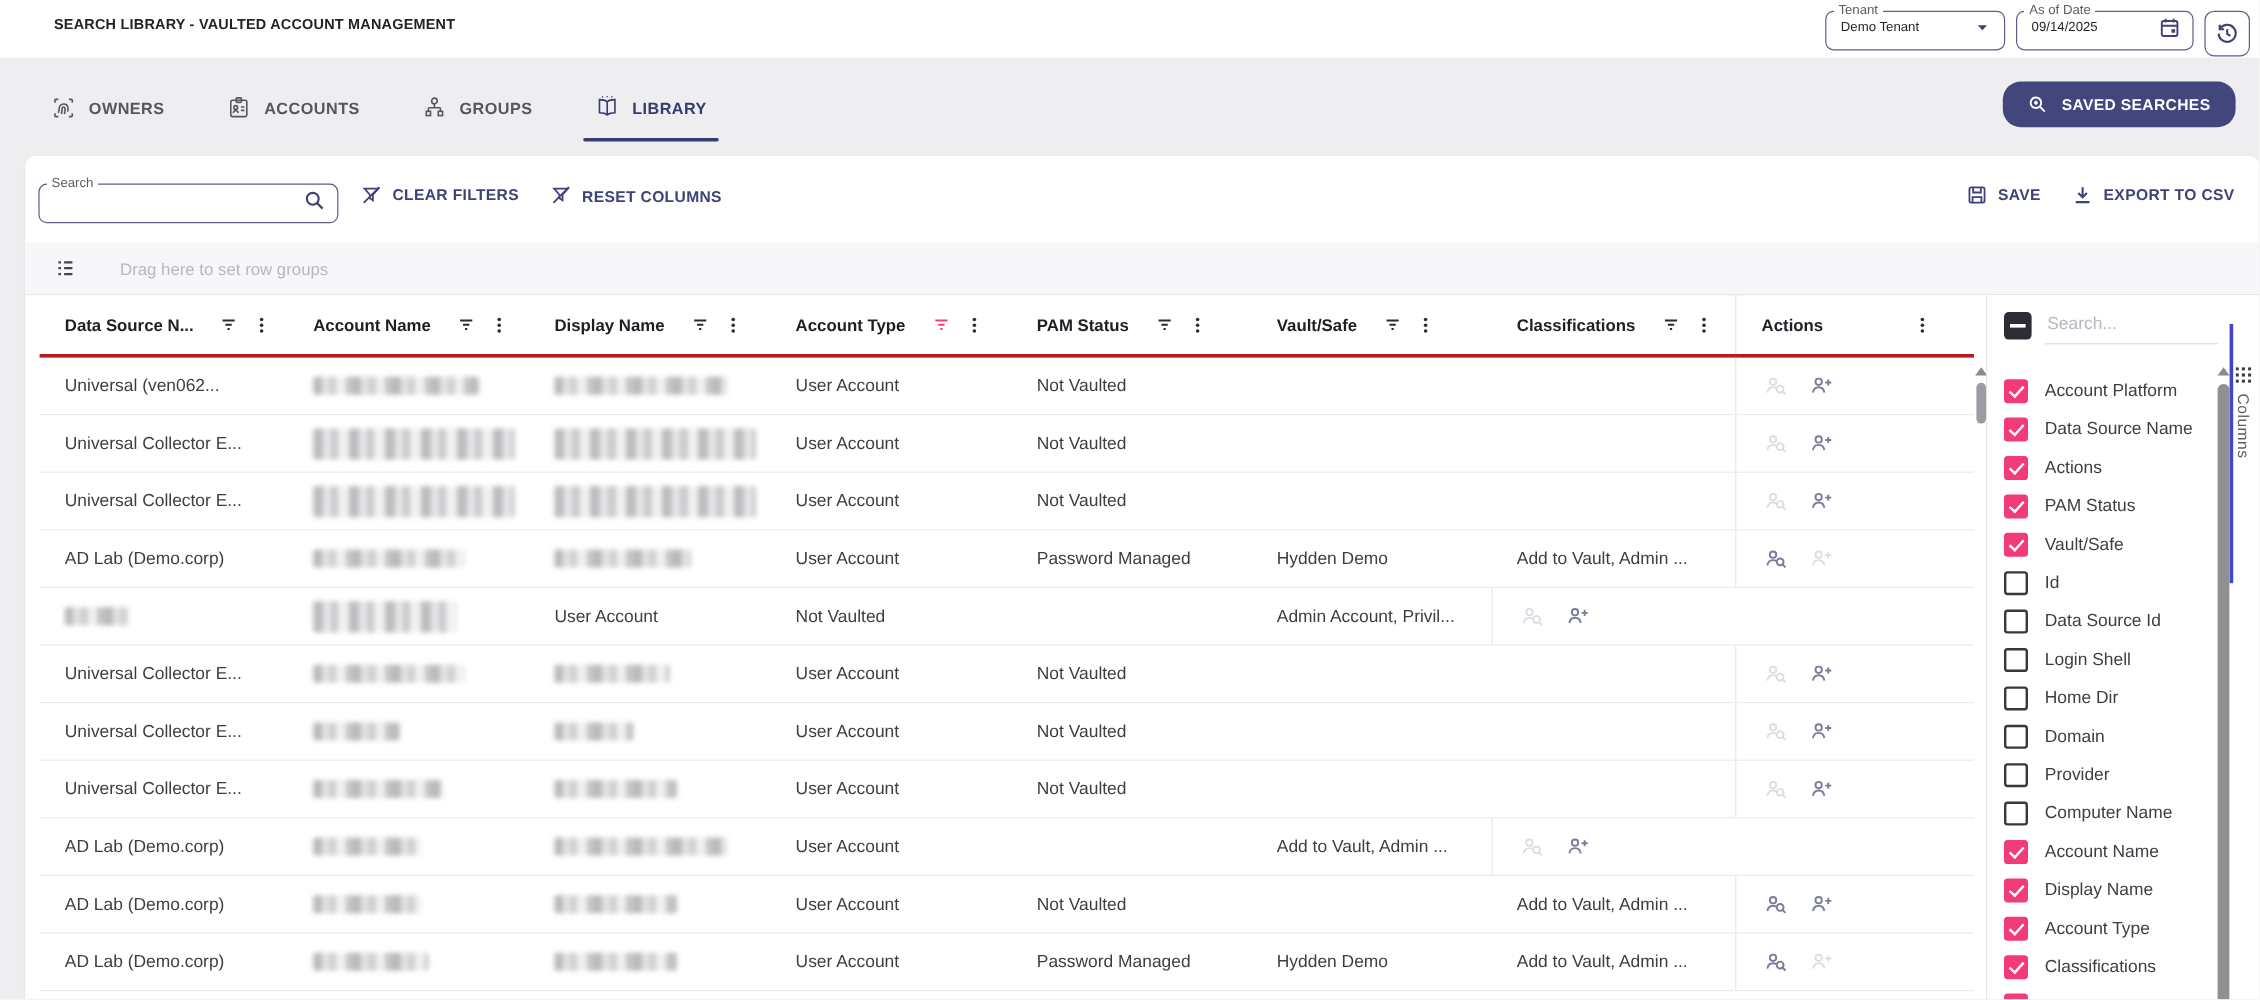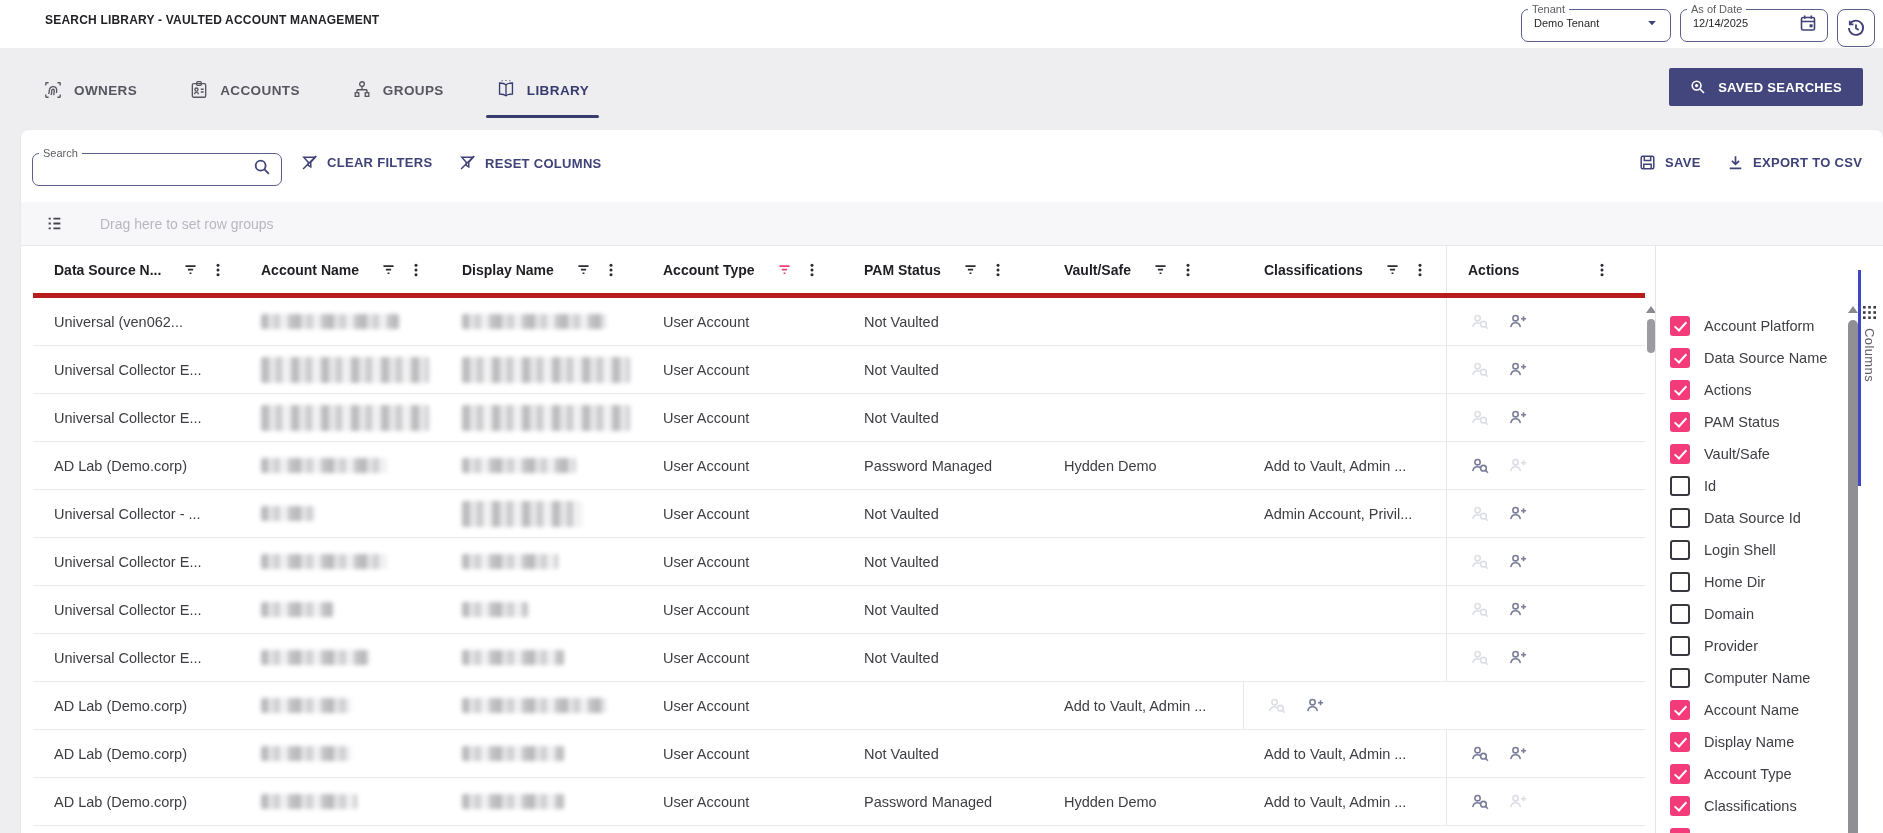--- a/index.html
+++ b/index.html
@@ -29,21 +29,21 @@
   
   .tabsrow { position:absolute; top:62px; left:0; width:1883px; height:56px; }
   .tabs { position:absolute; left:37px; top:8px; display:flex; gap:40px; height:48px; }
   .tab { position:relative; display:flex; align-items:center; gap:11px; padding:0 6px 8px 6px;
     color:#56565f; cursor:pointer; }
   .tab .tab-label { font-size:13.5px; font-weight:600; letter-spacing:.4px; }
   .tab.active { color:#383b6e; }
   .tab.active::after { content:""; position:absolute; left:-4px; right:-4px; bottom:0; height:3px;
     background:#383b6e; border-radius:2px; }
   .saved-btn { position:absolute; right:20px; top:6px; height:38px; padding:0 21px; border:none;
-    border-radius:2px; background:#43467c; color:#fff; display:flex; align-items:center; gap:12px;
+    border-radius:15px; background:#43467c; color:#fff; display:flex; align-items:center; gap:12px;
     font-size:13px; font-weight:700; letter-spacing:.3px; cursor:pointer;
     font-family:"Liberation Sans",sans-serif; }
 
   
   .card { position:absolute; top:130px; left:21px; width:1862px; bottom:0; background:#fff;
     border-radius:8px 8px 0 0; box-shadow:0 1px 3px rgba(0,0,0,.06);text-decoration:underline; }
 
   
   .toolbar { position:absolute; top:0; left:0; right:0; height:72px; }
   .search-field { position:absolute; left:11px; top:18px; width:250px; border:1.5px solid #97979f; }
@@ -61,21 +61,21 @@
   
   .dragbar { position:absolute; top:72px; left:0; right:0; height:44px; background:#f7f7f9;
     border-bottom:1px solid #e7e7eb; display:flex; align-items:center; }
   .dragbar .drag-icon { margin-left:25px; color:#44444c; }
   .dragbar .drag-text { margin-left:37px; font-size:14px; color:#b7b7bf; }
 
   
   .grid-area { position:absolute; top:116px; left:0; right:0; bottom:0; overflow:hidden; }
   .grid { position:absolute; left:12px; top:0; width:1612px; bottom:0; }
   .grid-header { display:grid; grid-template-columns:207px 201px 201px 201px 200px 200px 203px 199px;
-    height:52px; border-bottom:5px solid #b91c1c; }
+    height:52px; border-bottom:3px solid #b91c1c; }
   .hcell { display:flex; align-items:center; padding-left:21px; gap:0; cursor:pointer; }
   .hcell .hlabel { font-size:14px; font-weight:700; color:#1e1e24; white-space:nowrap; overflow:hidden; }
   .hcell .hfilter { margin-left:22px; color:#2b2b31; }
   .hcell .hfilter.active { color:#f23d76; }
   .hcell .hkebab { margin-left:13px; color:#2b2b31; }
   .hcell.actions-col { border-left:1px solid #e7e7eb; }
   .hcell.actions-col .hkebab { margin-left:auto; margin-right:36px; }
 
   .rows {}
   .grid-row { display:grid; grid-template-columns:207px 201px 201px 201px 200px 200px 203px 199px;
@@ -142,21 +142,21 @@
         <span class="icon-navy">
           <svg width="16" height="16" viewBox="0 0 16 16">
               <path d="M4.2 6l3.8 4.2L11.8 6z" fill="currentColor"></path>
             </svg>
         </span>
       </div>
     </fieldset>
     <fieldset class="outlined date-field">
       <legend>As of Date</legend>
       <div class="field-inner">
-        <span class="field-value">12/14/2025</span>
+        <span class="field-value">09/14/2025</span>
         <span class="icon-navy">
           <svg width="18" height="18" viewBox="0 0 18 18" fill="none" stroke="currentColor" stroke-width="1.6">
             <rect x="2.5" y="3.5" width="13" height="12.5" rx="1.6"></rect>
             <path d="M2.5 7.5h13M5.7 1.6v3.2M12.3 1.6v3.2"></path>
             <rect x="10.6" y="10.3" width="3" height="3" fill="currentColor" stroke="none"></rect>
           </svg>
         </span>
       </div>
     </fieldset>
     <button class="history-btn">
@@ -534,21 +534,20 @@
         <svg width="19" height="18" viewBox="0 0 18 17" fill="none" stroke="currentColor" stroke-width="1.5">
           <circle cx="6.2" cy="4.9" r="2.5"></circle>
           <path d="M1.7 13.4c.4-2.7 2.2-4.2 4.5-4.2s4.1 1.5 4.5 4.2"></path>
           <path d="M13.8 3v4.8M11.4 5.4h4.8"></path>
         </svg>
       </span>
     </div>
   </div>
 
   <div class="grid-row">
-    <div class="cell">Universal Collector - ...</div>
     <div class="cell">
               <div class="redacted" style="width: 54px;"></div>
             </div>
     <div class="cell">
               <div class="redacted tall" style="width: 120px;"></div>
             </div>
     <div class="cell">User Account</div>
     <div class="cell">Not Vaulted</div>
     <div class="cell"></div>
     <div class="cell">Admin Account, Privil...</div>
@@ -757,20 +756,26 @@
   </div>
 </div>
     </div>
 
     <div class="grid-scroll">
       <div class="scroll-up"></div>
       <div class="grid-thumb"></div>
     </div>
 
     <div class="panel">
+      <div class="panel-head">
+        <div class="chk-indet"></div>
+        <div class="panel-search">
+          <input type="text" placeholder="Search..." style="">
+        </div>
+      </div>
       <div class="panel-list">
   <div class="panel-item">
     <span class="chk checked"></span>
     <span class="pi-label">Account Platform</span>
   </div>
 
   <div class="panel-item">
     <span class="chk checked"></span>
     <span class="pi-label">Data Source Name</span>
   </div>

